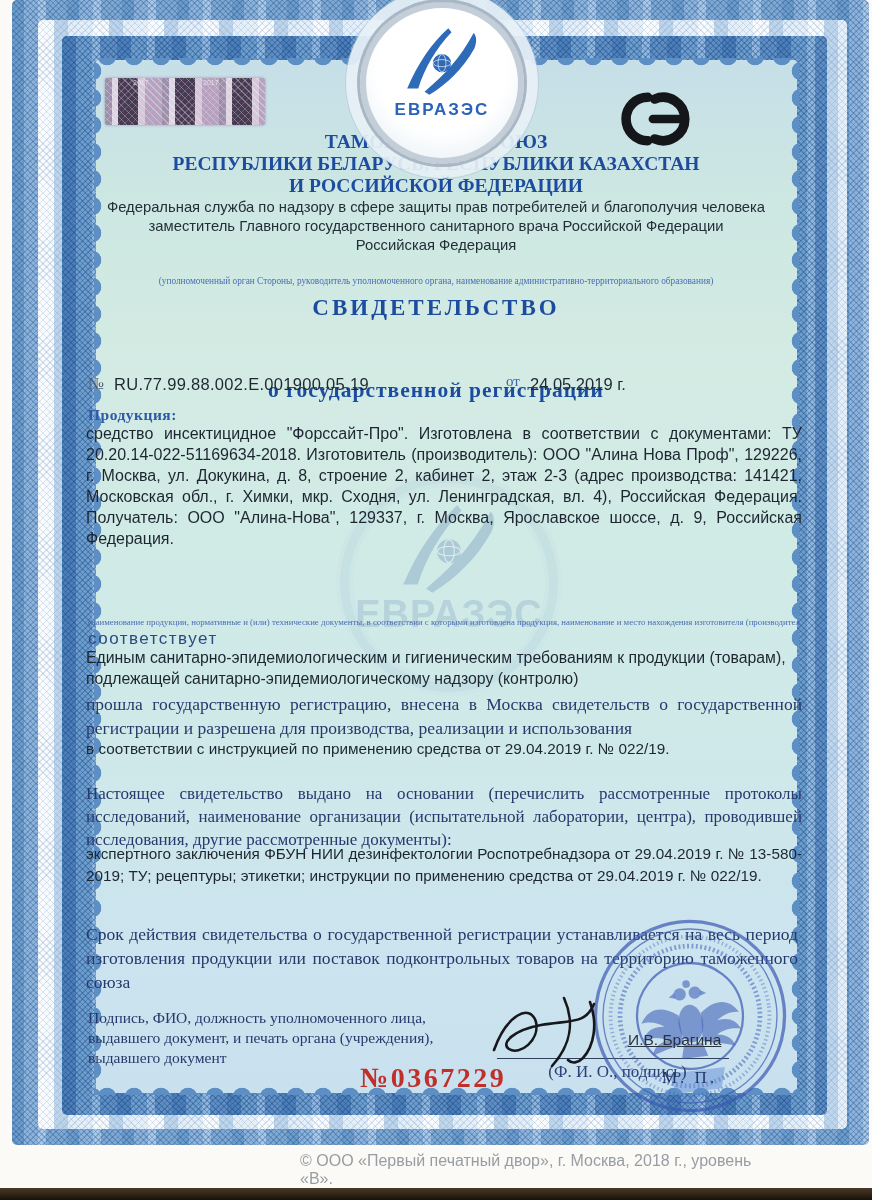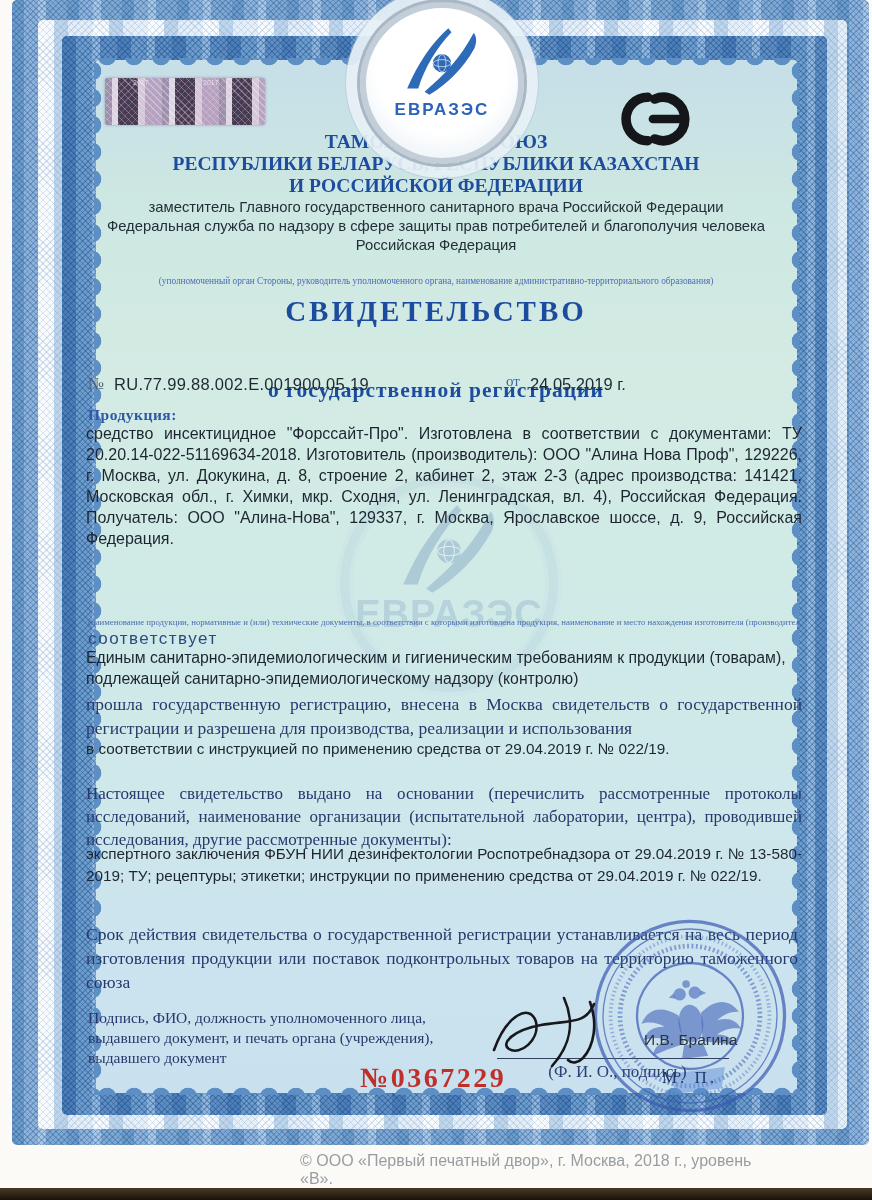--- a/index.html
+++ b/index.html
@@ -84,21 +84,21 @@
   .wm-label{font-weight:bold;font-size:38px;color:rgba(136,168,198,.65);letter-spacing:1px;margin-top:-4px;}
 
   
   .abs{position:absolute;z-index:3;}
   .hdr{left:86px;width:700px;top:131px;text-align:center;color:#1d4c9e;font-weight:bold;
        font-family:"Liberation Serif",serif;font-size:19.5px;line-height:22px;}
   .auth{left:66px;width:740px;top:198px;text-align:center;color:#232f38;font-size:14.8px;line-height:19px;}
   .cap{color:#4a6cb4;text-align:center;font-family:"Liberation Serif",serif;}
   .cap1{left:86px;width:700px;top:276px;font-size:9.3px;}
   .ttl{left:86px;width:700px;top:295px;text-align:center;color:#1d4c9e;font-weight:bold;
-       font-family:"Liberation Serif",serif;font-size:29px;letter-spacing:3px;}
+       font-family:"Liberation Serif",serif;font-size:23px;letter-spacing:3px;}
   .ttl-sub{left:86px;width:700px;top:334px;text-align:center;color:#1d4c9e;font-weight:bold;
        font-family:"Liberation Serif",serif;font-size:21.5px;letter-spacing:1px;margin-top:44px;}
   .numrow{left:88px;width:714px;top:374px;height:24px;}
   .num-label{position:absolute;left:0;top:0;color:#4e5d76;font-family:"Liberation Serif",serif;font-size:17px;}
   .num-val{position:absolute;left:26px;top:1px;color:#1f2831;font-size:16.5px;letter-spacing:.3px;}
   .date-label{position:absolute;left:418px;top:-1px;color:#3c62aa;font-family:"Liberation Serif",serif;font-size:15px;}
   .date-val{position:absolute;left:442px;top:1px;color:#1f2831;font-size:16.5px;}
   .prod-label{left:88px;top:406px;color:#2d5aa8;font-family:"Liberation Serif",serif;font-weight:bold;font-size:15.5px;letter-spacing:.5px;}
   .prod-text{left:86px;width:716px;top:423px;color:#1d2630;font-size:16px;line-height:21px;text-align:justify;}
   .cap2{left:88px;width:712px;top:617px;font-size:8.8px;white-space:nowrap;overflow:hidden;text-align:center;}
@@ -108,21 +108,21 @@
   .reg-text{left:86px;width:716px;top:692px;}
   .instr-text{left:86px;width:716px;top:740px;color:#1d2630;font-size:15.3px;}
   .basis-text{left:86px;width:716px;top:782px;font-size:17px;line-height:23px;}
   .docs-text{left:86px;width:716px;top:843px;color:#1d2630;font-size:15.3px;line-height:22px;text-align:justify;}
   .valid-text{left:86px;width:712px;top:922px;}
   .sign-cap{left:88px;width:400px;top:1008px;color:#25396b;font-family:"Liberation Serif",serif;font-size:15.5px;line-height:20px;}
   .serial{left:360px;top:1062px;color:#bf302b;font-family:"Liberation Serif",serif;font-weight:bold;
           font-size:28px;letter-spacing:2.5px;z-index:5;}
   .sig-line{left:497px;width:232px;top:1036px;height:22px;border-bottom:1.5px solid #31405c;z-index:3;}
   .sig-cap{left:520px;width:195px;top:1062px;color:#2c4277;font-family:"Liberation Serif",serif;font-size:17px;text-align:center;z-index:5;}
-  .signer{left:644px;top:1031px;color:#2a3340;font-size:15.5px;z-index:5;}
+  .signer{left:628px;top:1031px;color:#2a3340;font-size:15.5px;z-index:5;text-decoration:underline;}
   .mp{left:662px;top:1068px;color:#25396b;font-family:"Liberation Serif",serif;font-size:17px;letter-spacing:3px;z-index:5;}
   .footer{left:300px;width:480px;top:1152px;text-align:left;color:#979da3;font-size:16px;z-index:2;}
 
   
   .stamp{position:absolute;left:586px;top:912px;width:208px;height:208px;z-index:4;transform:rotate(-7deg);opacity:.9;}
   .sig-svg{position:absolute;left:486px;top:994px;z-index:5;}
 </style>
 </head>
 <body>
 
@@ -176,22 +176,22 @@
   </svg>
   <span class="sr-only">СЭ</span>
 </div>
 
 <div class="abs hdr">
   <div>ТАМОЖЕННЫЙ СОЮЗ</div>
   <div>РЕСПУБЛИКИ БЕЛАРУСЬ, РЕСПУБЛИКИ КАЗАХСТАН</div>
   <div>И РОССИЙСКОЙ ФЕДЕРАЦИИ</div>
 </div>
 <div class="abs auth">
+  <div>Федеральная служба по надзору в сфере защиты прав потребителей и благополучия человека</div>
   <div>заместитель Главного государственного санитарного врача Российской Федерации</div>
-  <div>Федеральная служба по надзору в сфере защиты прав потребителей и благополучия человека</div>
   <div>Российская Федерация</div>
 </div>
 <div class="abs cap cap1">(уполномоченный орган Стороны, руководитель уполномоченного органа, наименование административно-территориального образования)</div>
 
 <div class="abs ttl">СВИДЕТЕЛЬСТВО</div>
 <div class="abs ttl-sub">о государственной регистрации</div>
 
 <div class="abs numrow">
   <span class="num-label">№</span>
   <span class="num-val">RU.77.99.88.002.Е.001900.05.19</span>

